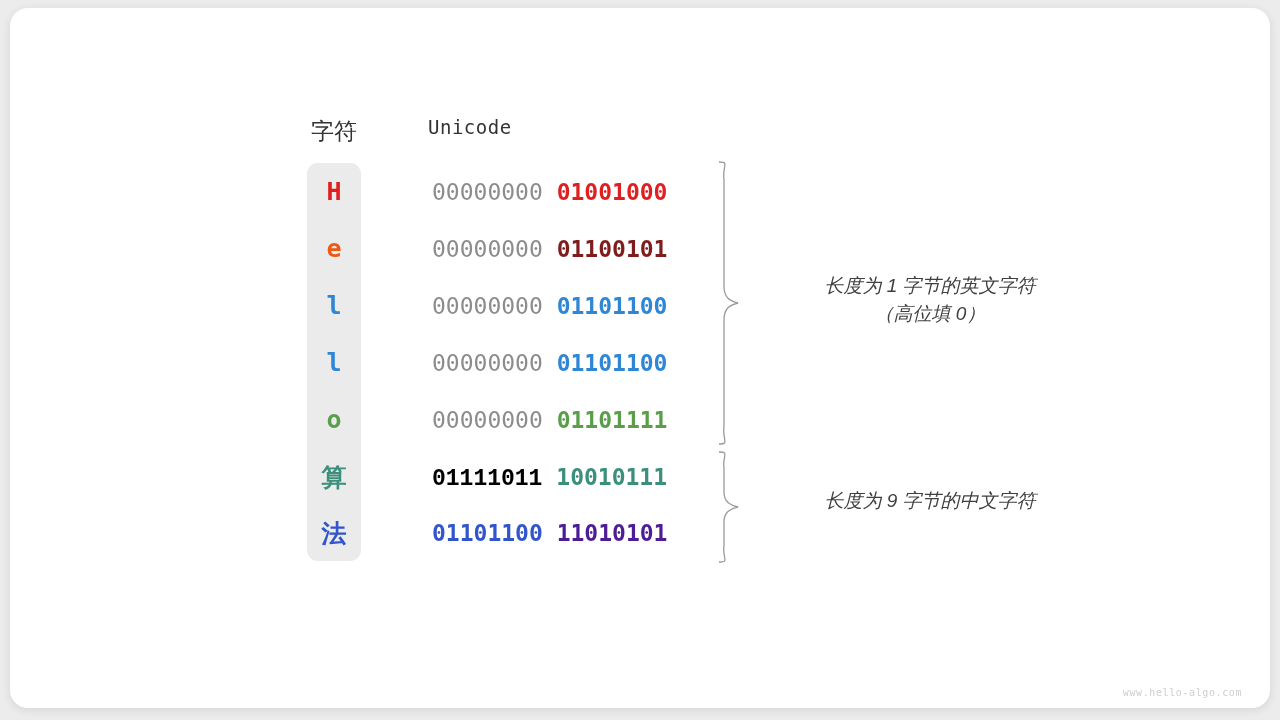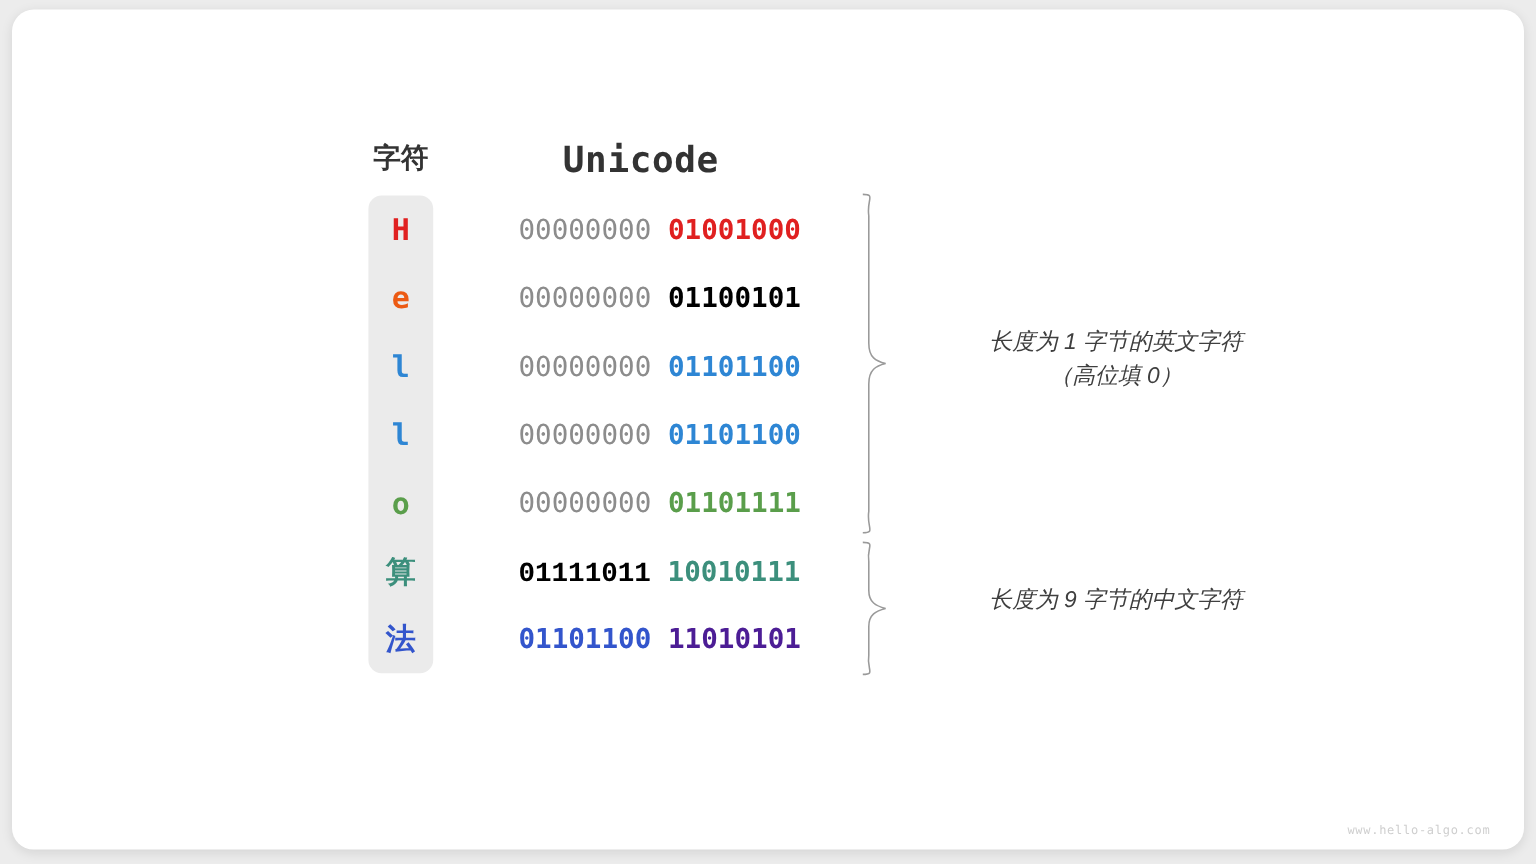--- a/index.html
+++ b/index.html
@@ -22,38 +22,38 @@
     width: 1260px;
     height: 700px;
     background: #ffffff;
     border-radius: 18px;
     box-shadow: 0 2px 10px rgba(0,0,0,0.10);
   }
 
   
   .hdr {
     position: absolute;
-    font-weight: bold;
+    font-weight: normal;
     color: #333333;
     white-space: nowrap;
   }
   .hdr-char {
     left: 307px;
     top: 116px;
     width: 54px;
     text-align: center;
     font-size: 23px;
     font-family: "Liberation Sans", "DejaVu Sans", sans-serif;
   }
   .hdr-unicode {
-    left: 408px;
+    left: 428px;
     top: 116px;
     width: 252px;
-    text-align: center;
-    font-size: 30px;
+    text-align: left;
+    font-size: 19px;
     font-family: "DejaVu Sans Mono", "Liberation Mono", monospace;
     letter-spacing: 0.5px;
   }
 
   
   .char-col {
     position: absolute;
     left: 307px;
     top: 163px;
     width: 54px;
@@ -135,21 +135,21 @@
 
   <div class="hdr hdr-char">字符</div>
   <div class="hdr hdr-unicode">Unicode</div>
 
   <div class="char-col"></div>
 
   <div id="rows-host">
       <div class="char-cell" style="top: 175px; color: rgb(224, 32, 32);">H</div>
       <div class="bin-row" style="top: 175px;"><span class="byte-hi">00000000</span><span> </span><span class="byte-lo" style="color: rgb(224, 32, 32);">01001000</span></div>
       <div class="char-cell" style="top: 232px; color: rgb(236, 90, 19);">e</div>
-      <div class="bin-row" style="top: 232px;"><span class="byte-hi">00000000</span><span> </span><span class="byte-lo" style="color: #000000; margin-top: 40px;">01100101</span></div>
+      <div class="bin-row" style="top: 232px;"><span class="byte-hi">00000000</span><span> </span><span class="byte-lo" style="color: #7f1d1d; margin-top: 40px;">01100101</span></div>
       <div class="char-cell" style="top: 289px; color: rgb(46, 134, 212);">l</div>
       <div class="bin-row" style="top: 289px;"><span class="byte-hi">00000000</span><span> </span><span class="byte-lo" style="color: rgb(46, 134, 212);">01101100</span></div>
       <div class="char-cell" style="top: 346px; color: rgb(46, 134, 212);">l</div>
       <div class="bin-row" style="top: 346px;"><span class="byte-hi">00000000</span><span> </span><span class="byte-lo" style="color: rgb(46, 134, 212);">01101100</span></div>
       <div class="char-cell" style="top: 403px; color: rgb(90, 158, 75);">o</div>
       <div class="bin-row" style="top: 403px;"><span class="byte-hi">00000000</span><span> </span><span class="byte-lo" style="color: rgb(90, 158, 75);">01101111</span></div>
       <div class="char-cell cjk" style="top: 460px; color: rgb(60, 143, 124);">算</div>
       <div class="bin-row" style="top: 460px;"><span class="byte-both" style="color: #000000; font-family: Liberation Mono, monospace;">01111011</span><span> </span><span class="byte-both" style="color: rgb(60, 143, 124);">10010111</span></div>
       <div class="char-cell cjk" style="top: 516px; color: rgb(51, 85, 204);">法</div>
       <div class="bin-row" style="top: 516px;"><span class="byte-both" style="color: rgb(51, 85, 204);">01101100</span><span> </span><span class="byte-both" style="color: #4c1d95;">11010101</span></div>

